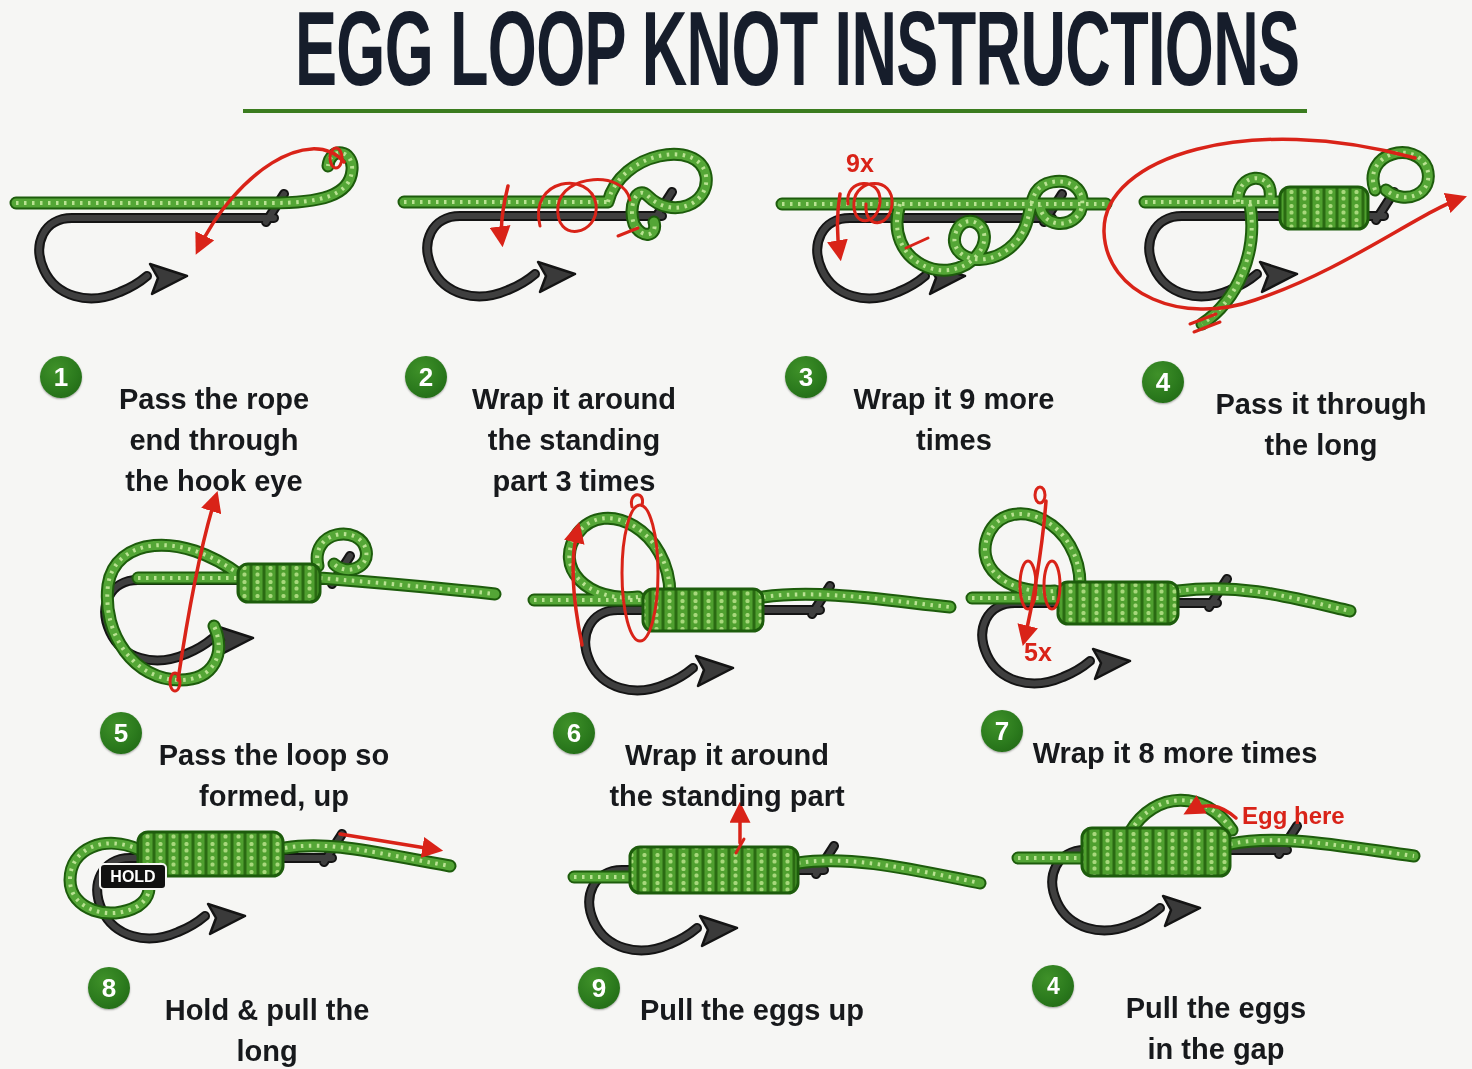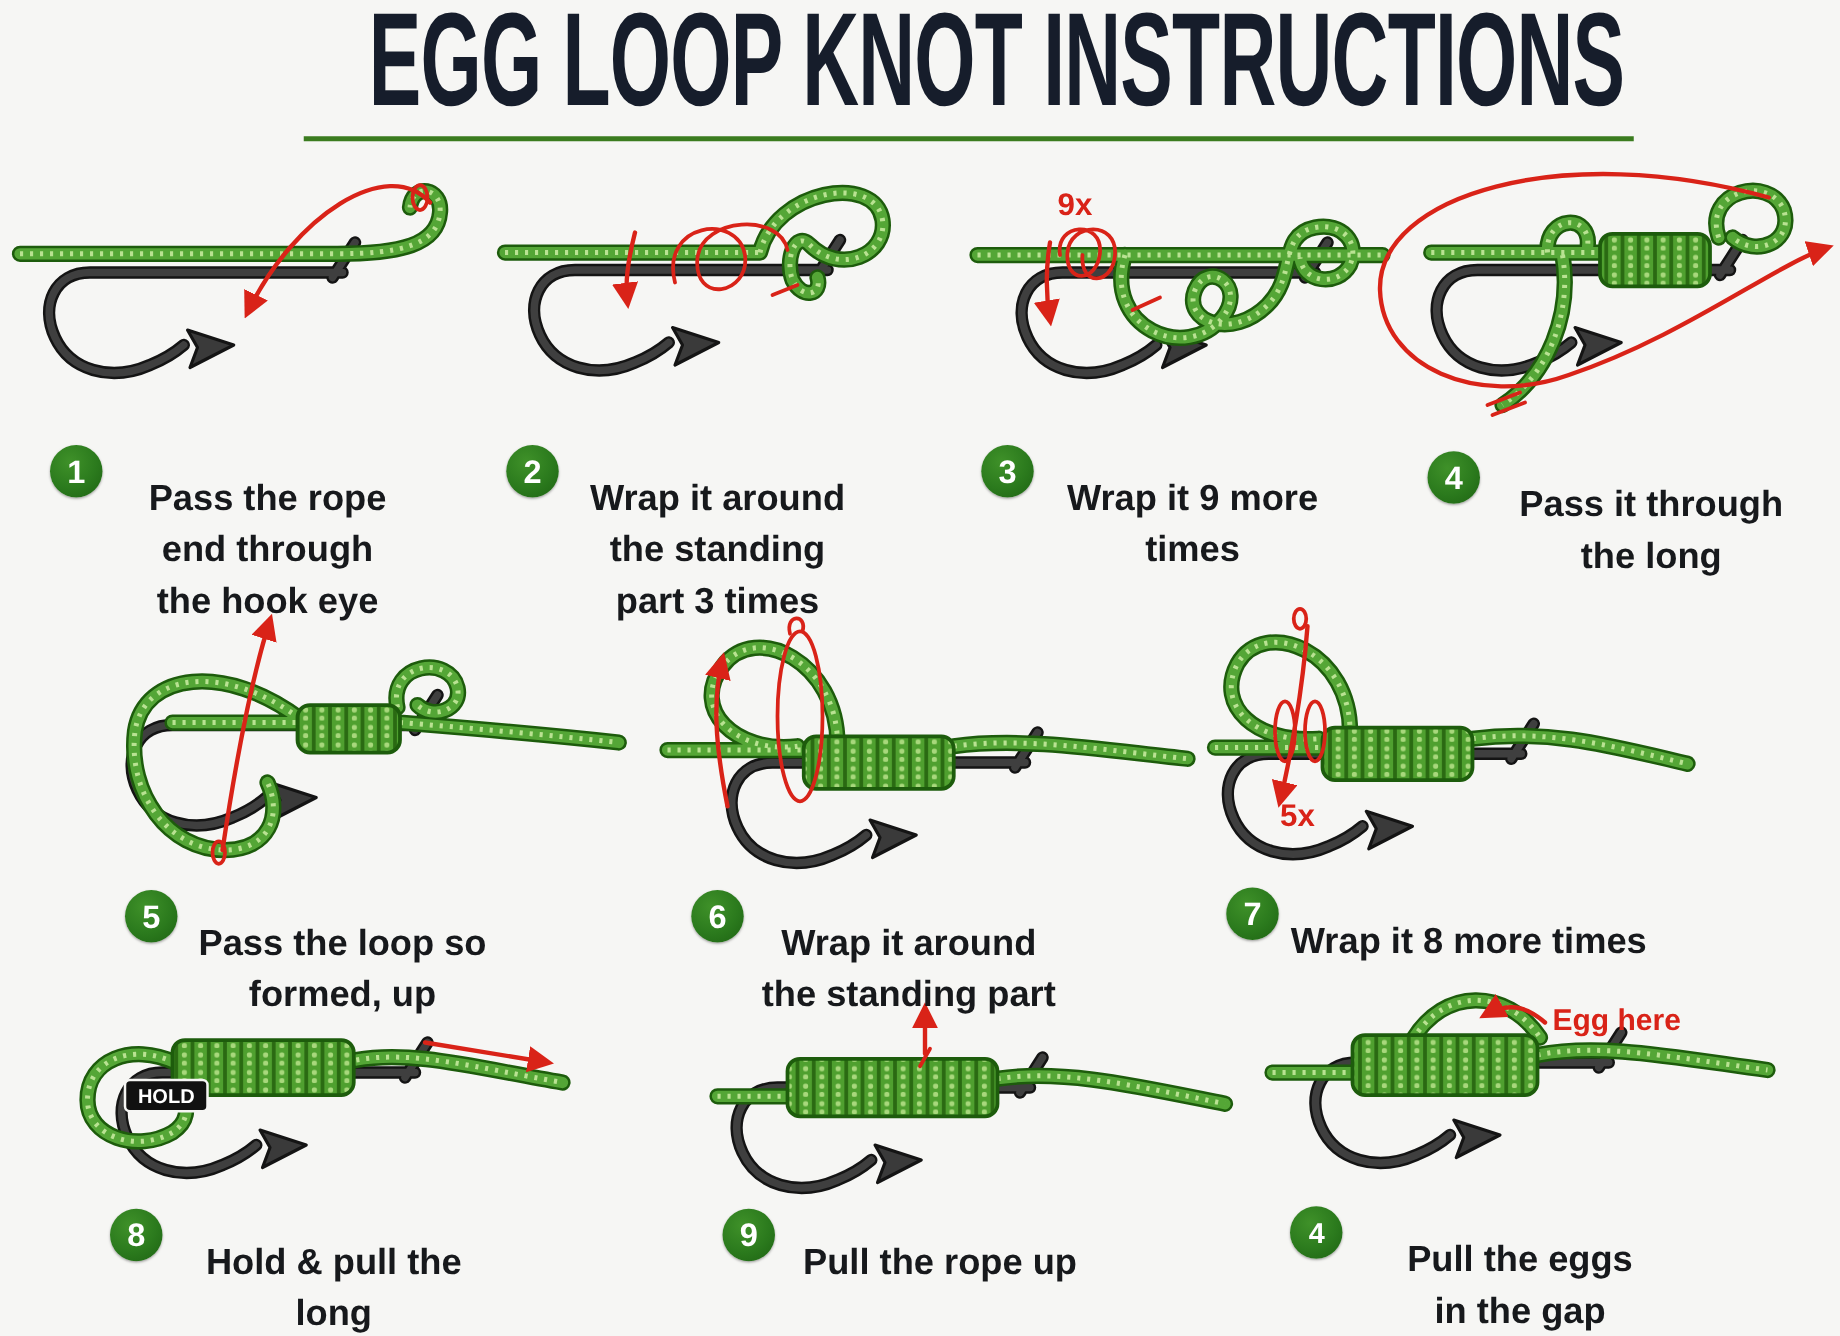--- a/index.html
+++ b/index.html
@@ -246,21 +246,21 @@
   </div>
 
   <div class="cap" style="left:88px;top:966px;width:310px">
     <div class="num">8</div>
     <div class="cap-text">Hold &amp; pull the long
 end to tighten</div>
   </div>
 
   <div class="cap" style="left:578px;top:966px;width:300px">
     <div class="num">9</div>
-    <div class="cap-text">Pull the rope up</div>
+    <div class="cap-text">Pull the eggs up</div>
   </div>
 
   <div class="cap" style="left:1032px;top:964px;width:320px">
     <div class="num two-digit">4</div>
     <div class="cap-text">Pull the eggs
 in the gap</div>
   </div>
 
 </div>
 

